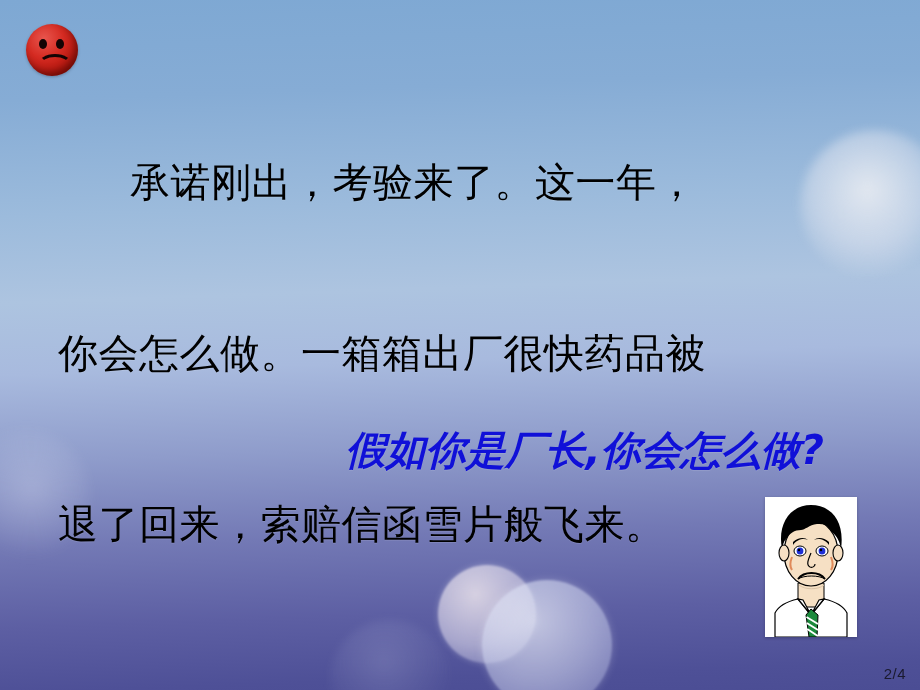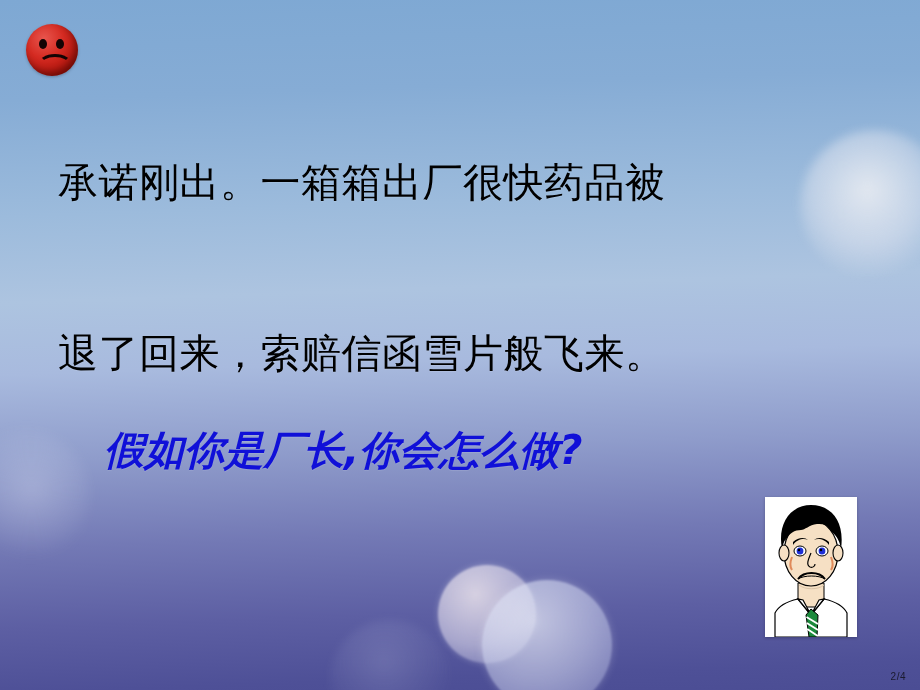--- a/index.html
+++ b/index.html
@@ -96,39 +96,40 @@
   .q-block{
     position:absolute;left:104px;top:418px;width:720px;
   }
   .q-line{
     font-family:"DejaVu Sans","Liberation Sans",sans-serif;
     font-weight:bold;font-style:italic;
     font-size:40px;line-height:64px;
     color:#1010d8;
     white-space:nowrap;
     text-shadow:0 1px 1px rgba(255,255,255,.12);
+    text-align:right;
   }
   .q-line.second{margin-left:-4px;}
   .red{color:#ff2a00;}
   .blue{color:#1010d8;}
 
   
   .photo{
     position:absolute;left:765px;top:497px;width:92px;height:140px;
     background:#ffffff;
     overflow:hidden;
     box-shadow:0 1px 3px rgba(0,0,0,.25);
   }
   .photo svg{display:block;width:92px;height:140px;}
 
   
   .pagenum{
     position:absolute;right:14px;bottom:8px;
     font-family:"Liberation Sans",sans-serif;
-    font-size:10px;color:#1a1a2e;
+    font-size:15px;color:#1a1a2e;
     letter-spacing:.5px;
   }
 </style>
 </head>
 <body>
 
 <div id="slide">
 
   <div class="glow-tr"></div>
   <div class="glow-l"></div>
@@ -137,21 +138,22 @@
   <div class="bubble bubble-big"></div>
 
   <div class="sad-face">
     <div class="ball"></div>
     <div class="eye l"></div>
     <div class="eye r"></div>
     <div class="mouth"></div>
   </div>
 
   <div class="body-text">
-    <span class="ln">承诺刚出。一箱箱出厂很快药品被</span>
+    <span class="ln first">承诺刚出，考验来了。这一年，</span>
+    <span class="ln">你会怎么做。一箱箱出厂很快药品被</span>
     <span class="ln">退了回来，索赔信函雪片般飞来。</span>
     
   </div>
 
   <div class="q-block">
     <div class="q-line">假如你是厂长,你会怎么做?</div>
   </div>
 
   <div class="photo">
     <svg viewBox="0 0 92 140" xmlns="http://www.w3.org/2000/svg">

